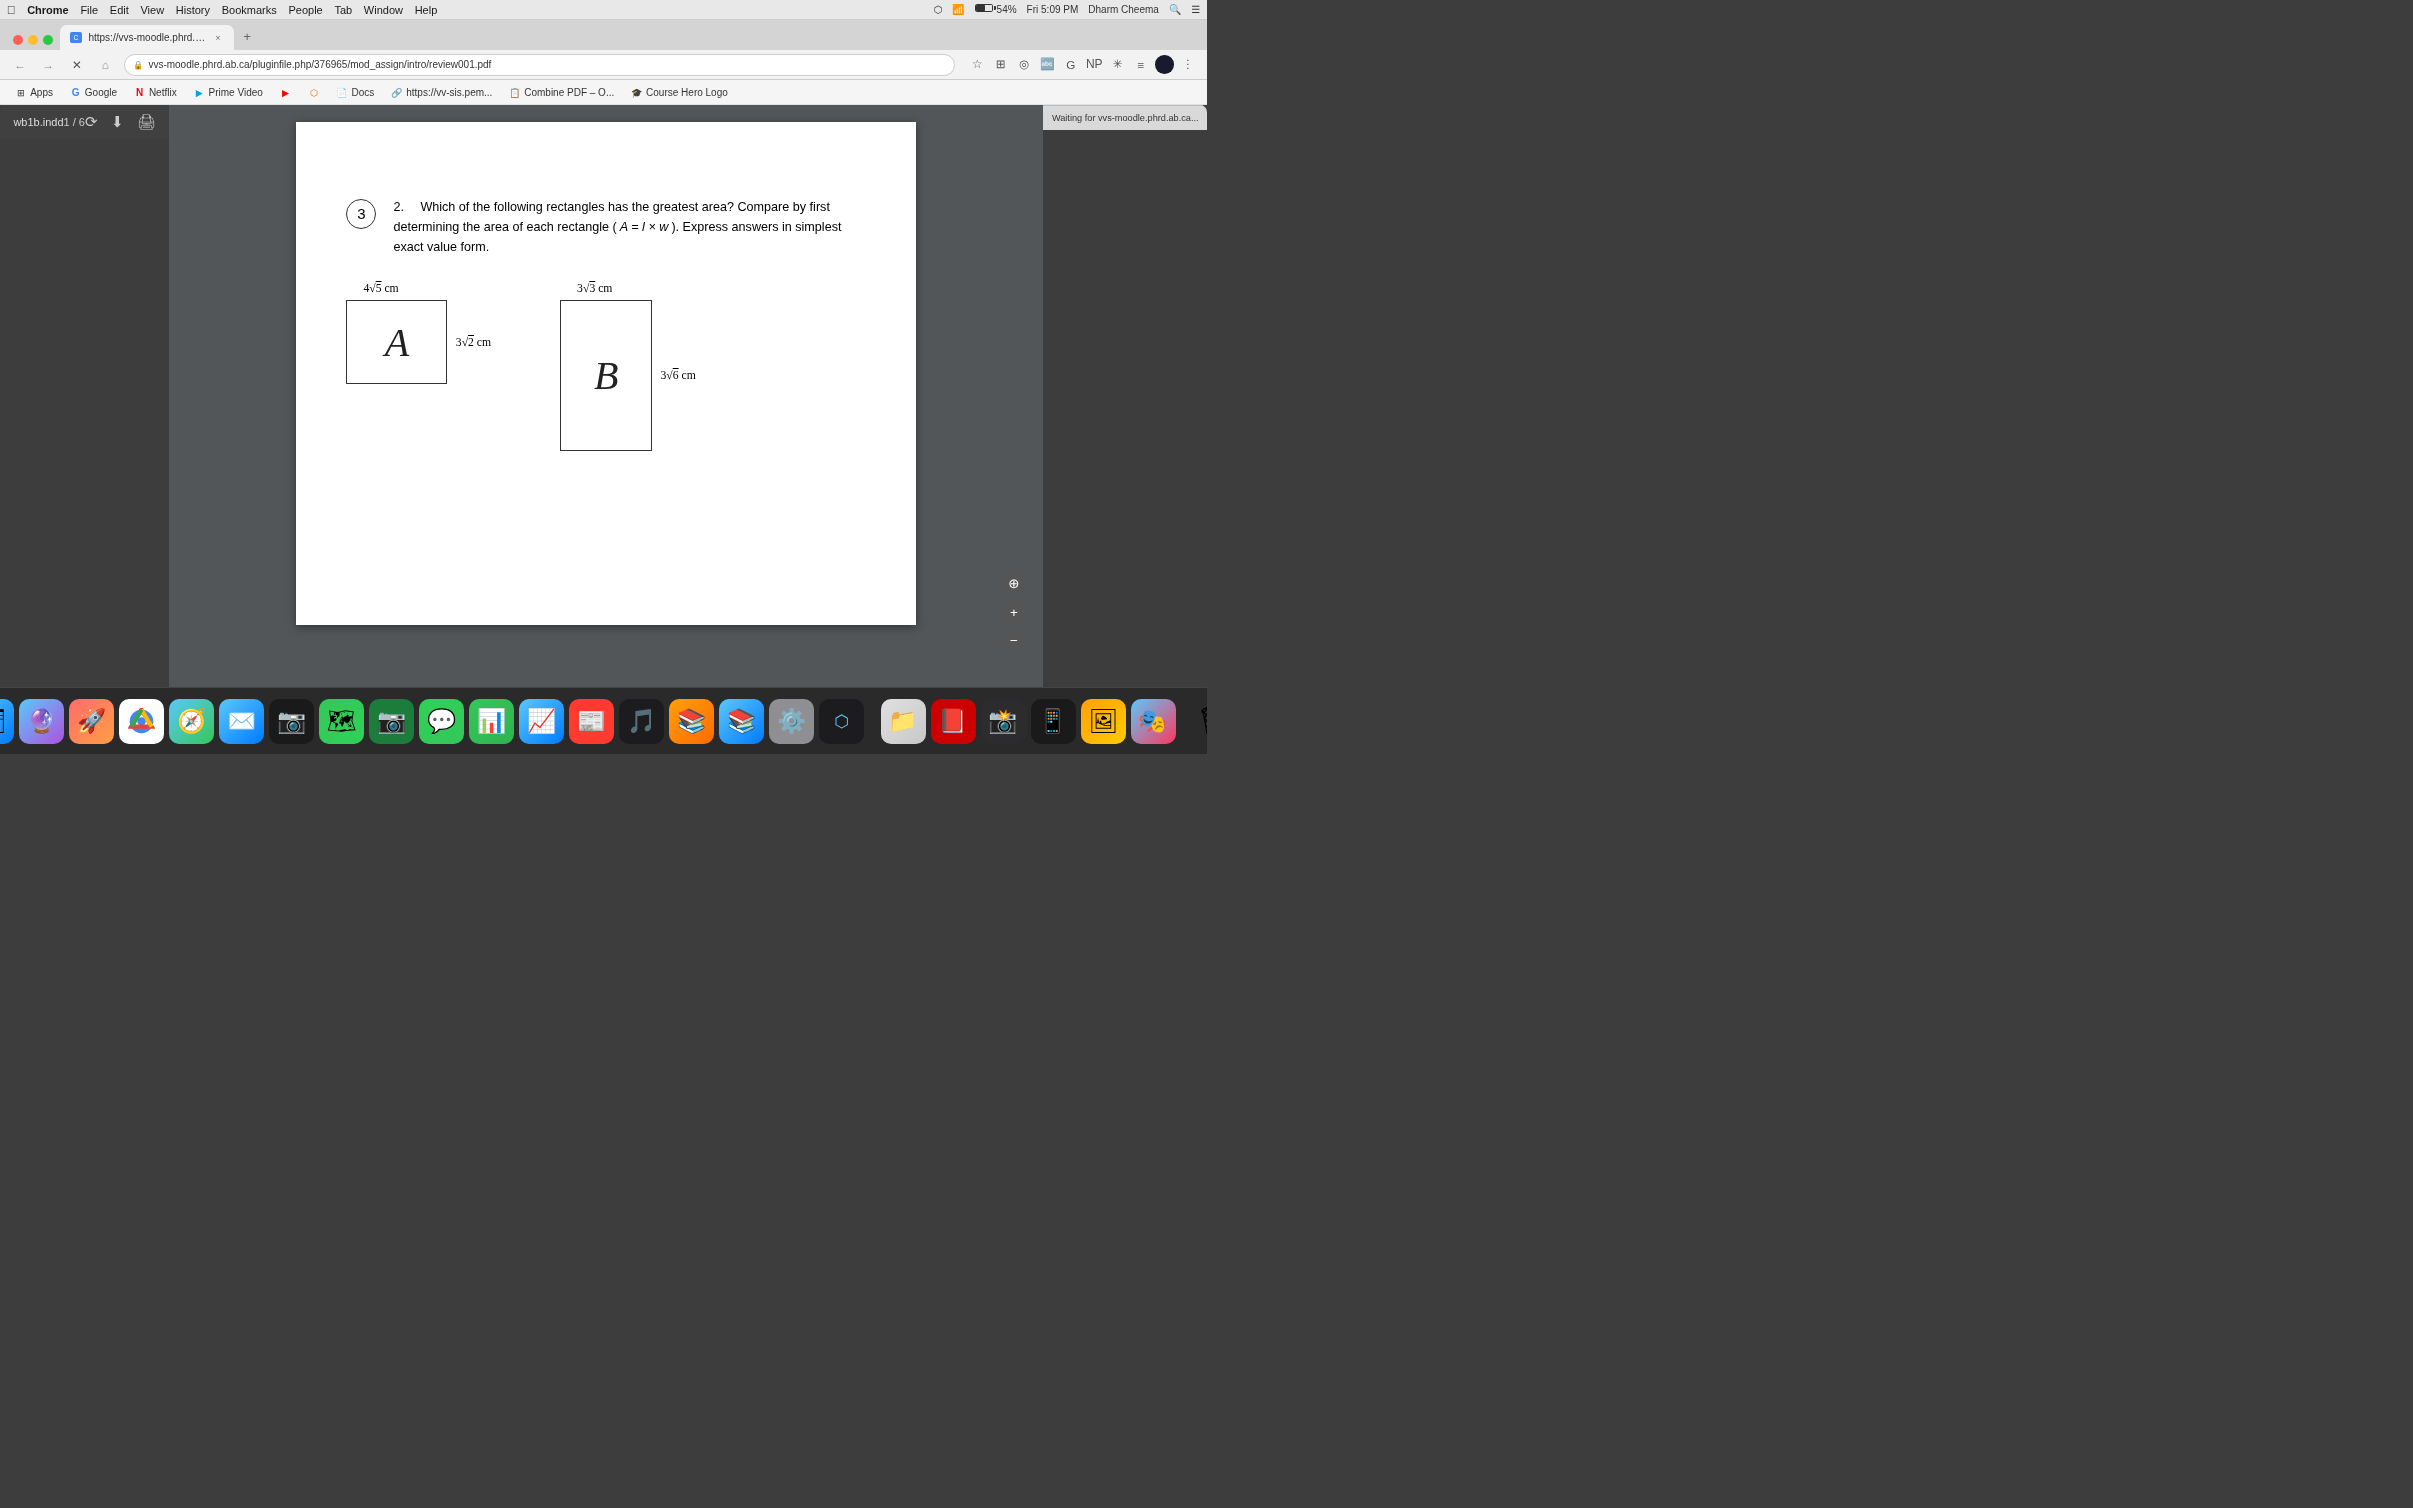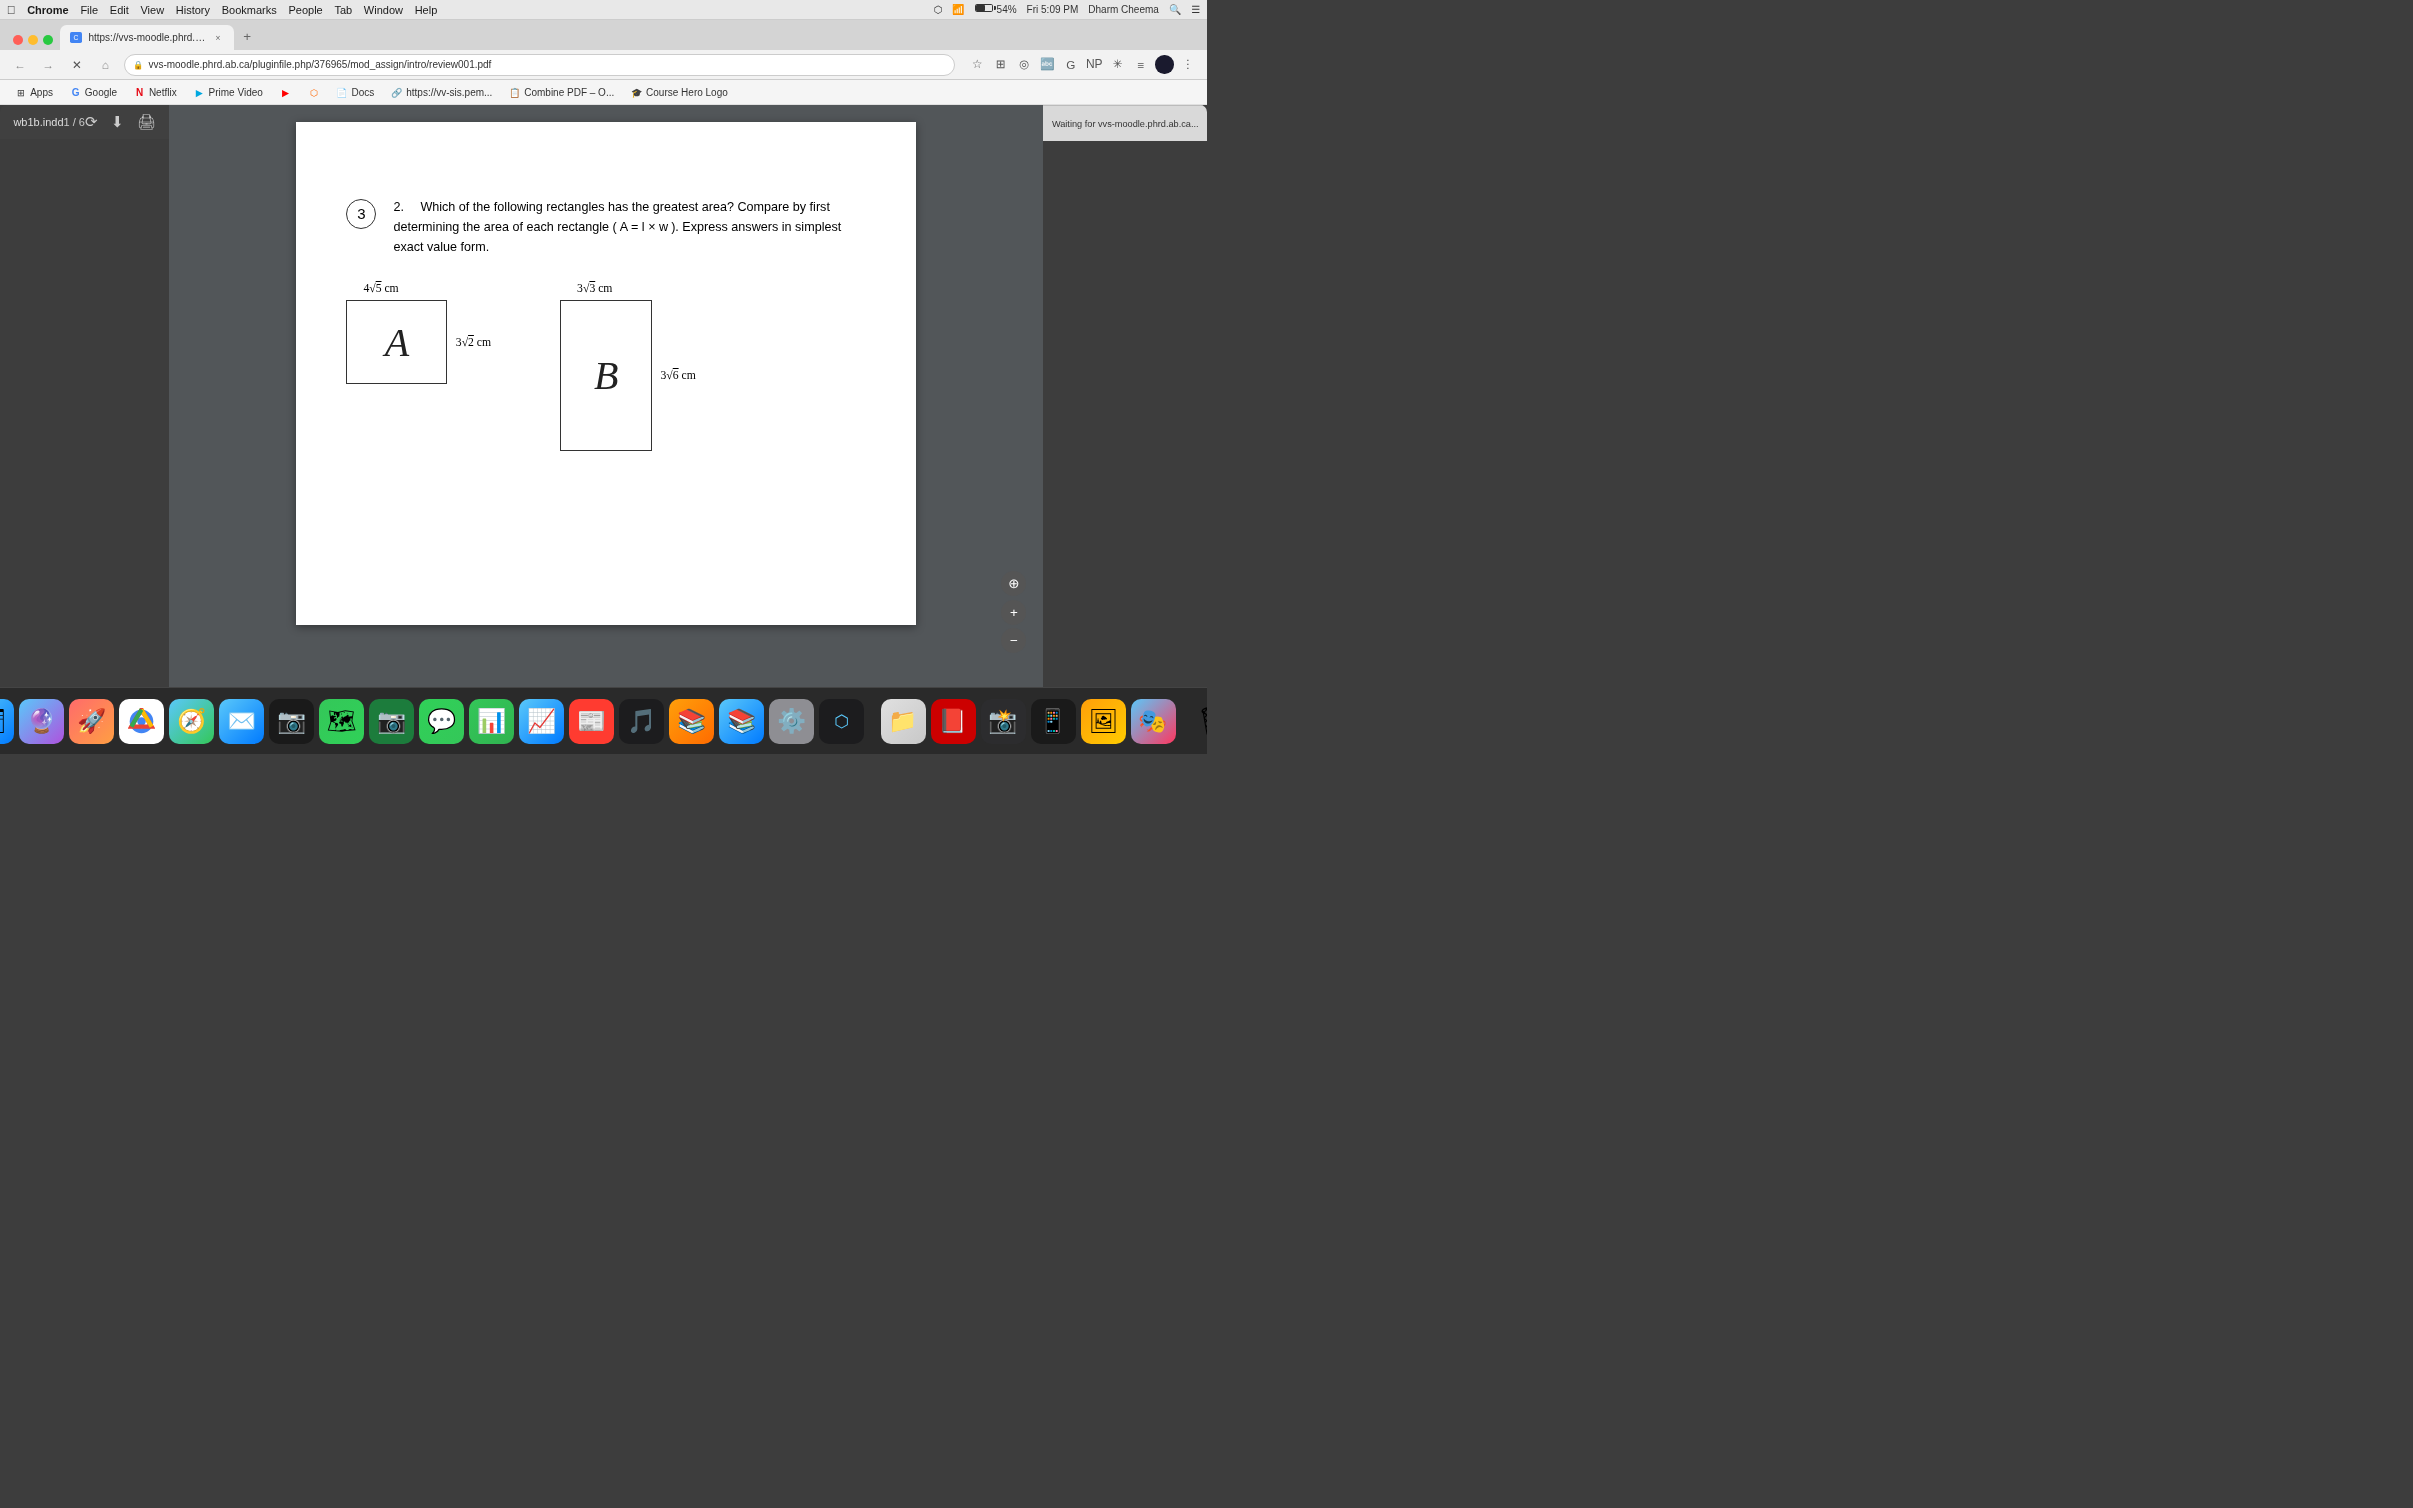--- a/index.html
+++ b/index.html
@@ -306,21 +306,21 @@
       display: inline-block;
       margin-right: 13.4px;
       font-size: 12.6px;
     }
     .question-text {
       display: inline;
       font-size: 12.6px;
       line-height: 1.6;
       margin-top: 48px;
     }
-    .math-italic { }
+    .math-italic { font-style: italic; }
 
     .rectangles-container {
       display: flex;
       gap: 69px;
       margin-top: 25px;
       align-items: flex-start;
     }
 
     .rect-group {
       display: flex;
@@ -442,21 +442,21 @@
       background: #525659;
       display: flex;
       justify-content: center;
       align-items: flex-start;
       padding: 17px;
       overflow: auto;
       position: relative;
     }
 
     .status-bar {
-      height: 36px;
+      height: 25px;
       background: #d9d9d9;
       border-top: 0.8px solid #bbb;
       display: flex;
       align-items: center;
       padding: 0 8.4px;
       font-size: 9.2px;
       color: #333;
     }
 
     

